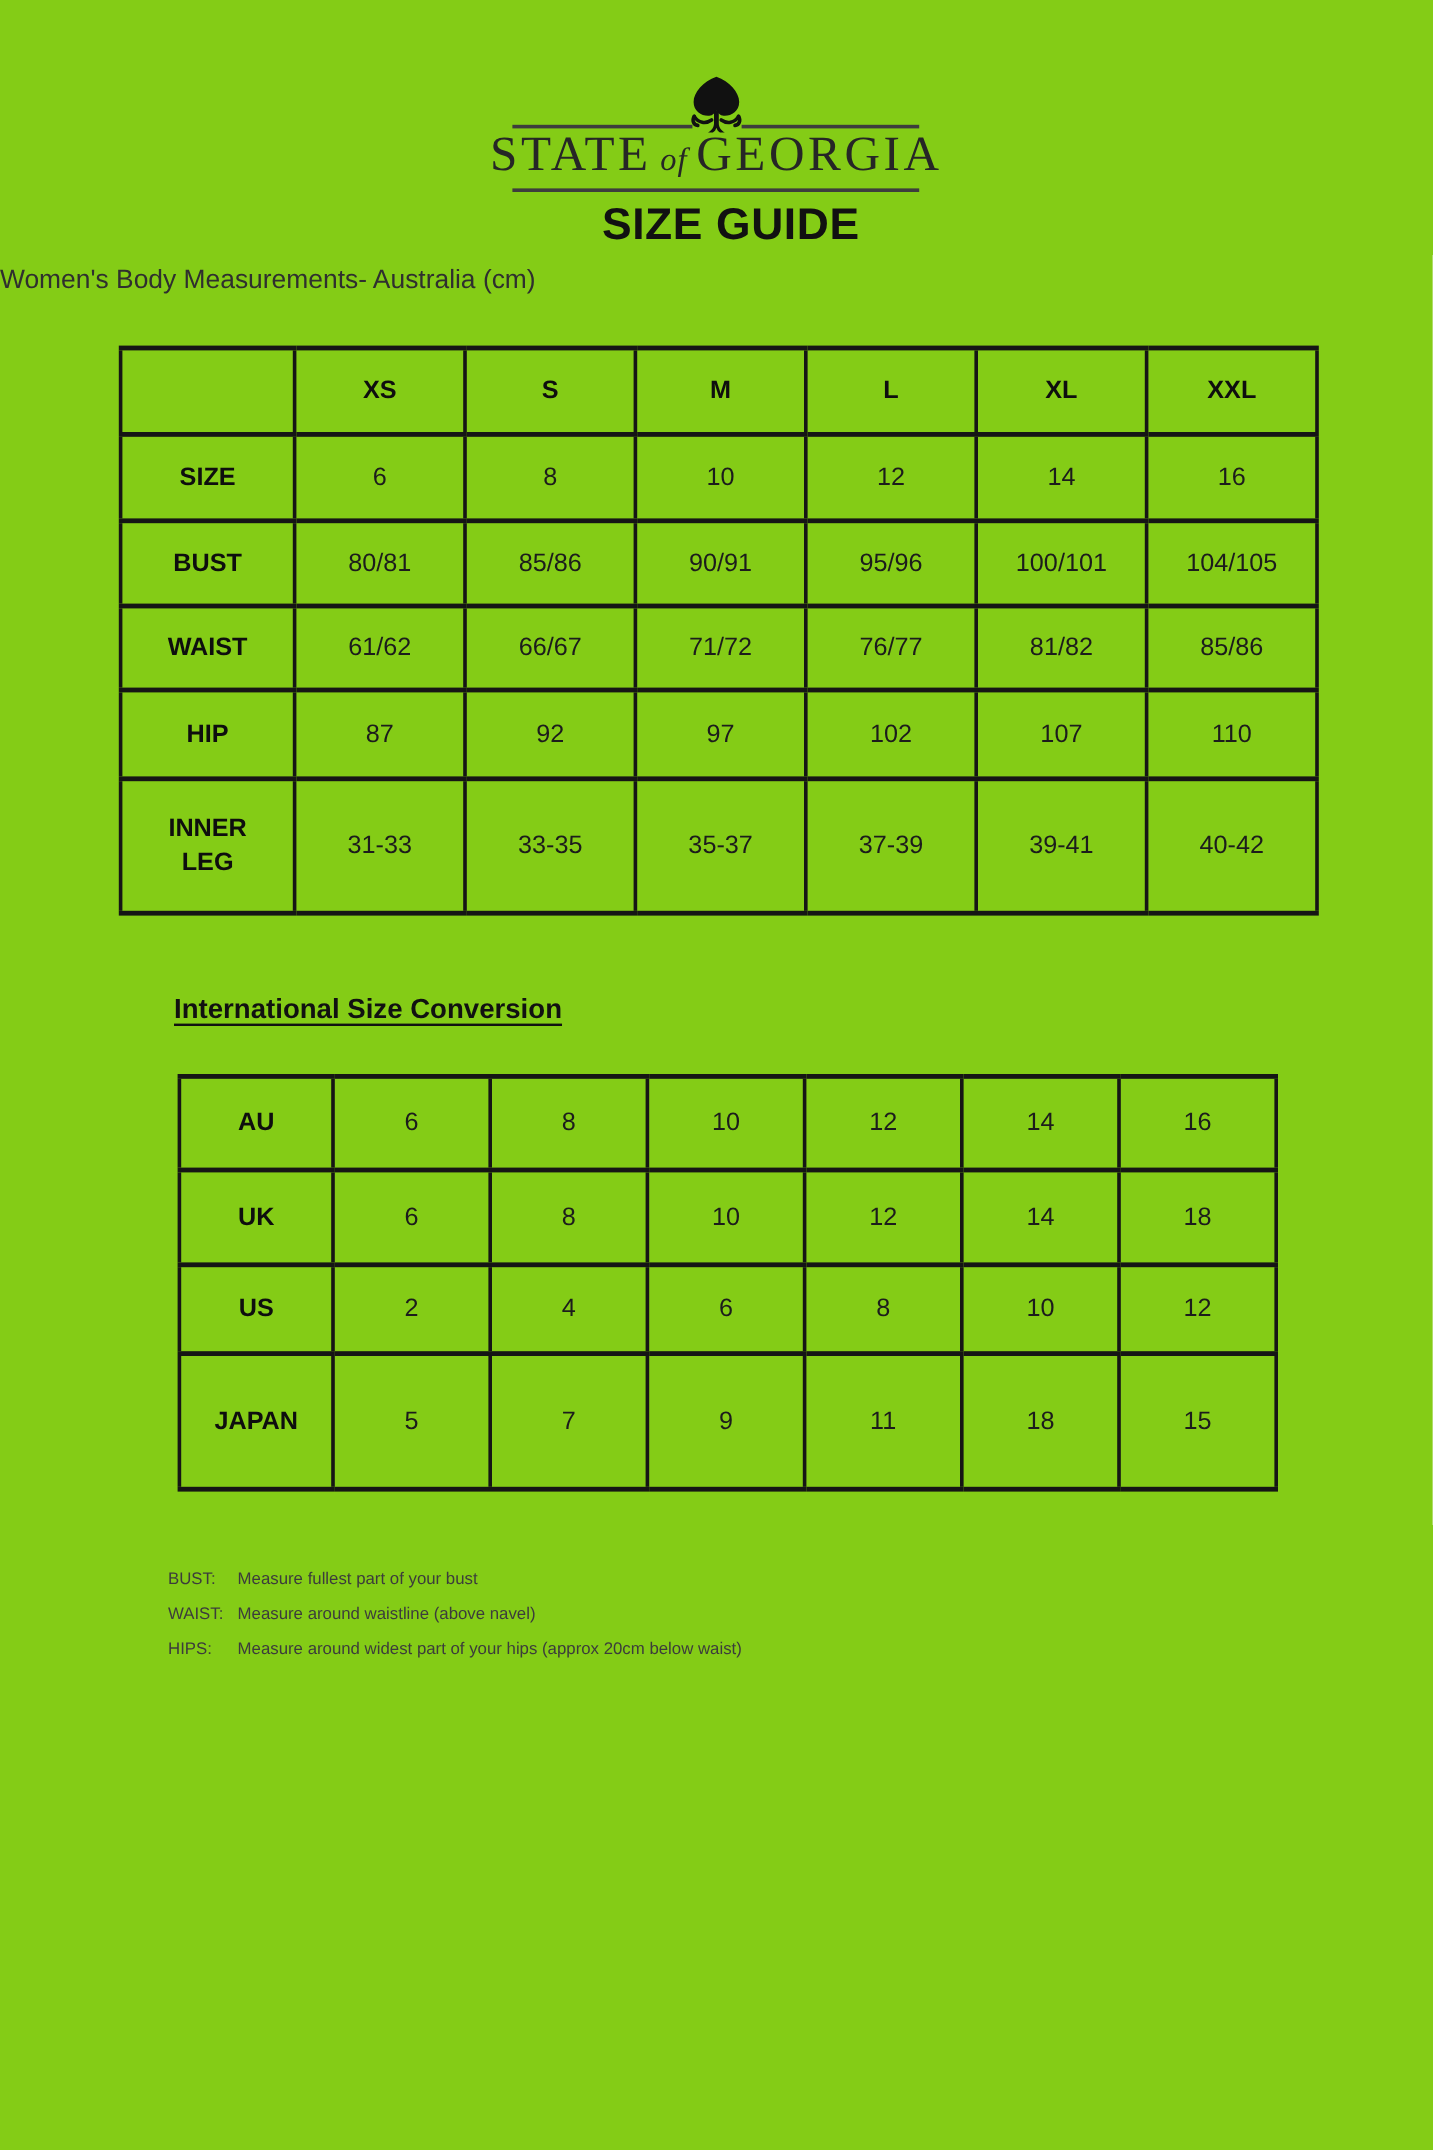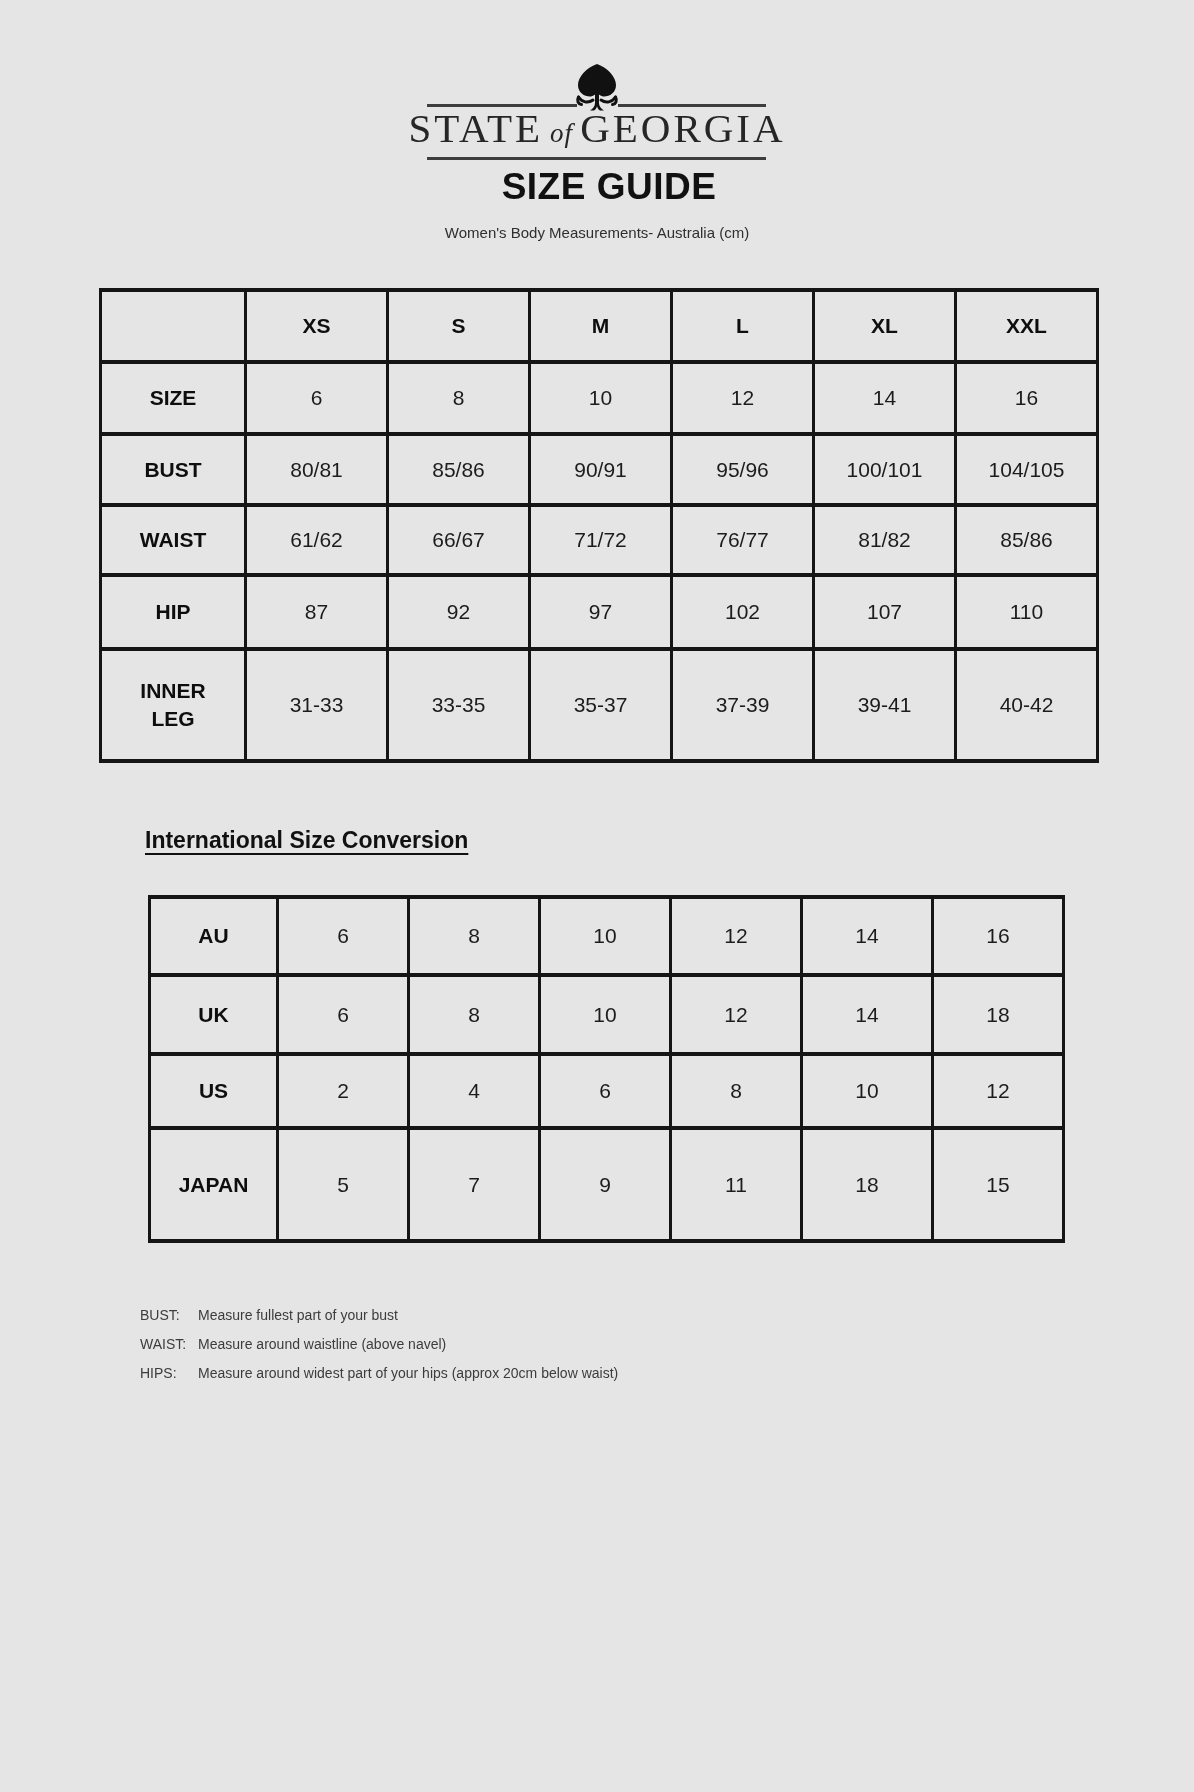--- a/index.html
+++ b/index.html
@@ -1,20 +1,20 @@
 <!DOCTYPE html>
 <html><head>
 <meta charset="utf-8">
 <style>
   html,body{margin:0;padding:0;background:#ffffff;}
   .page{
     position:relative;
     width:1194px;height:1792px;
     margin:0 auto;
-    background:#e5e5e5;
+    background:#84cc16;
     font-family:"Liberation Sans", sans-serif;
     overflow:hidden;
   }
   
   .logo-line{position:absolute;height:3px;background:#3d3d3d;}
   .line-top-left{left:427px;top:104px;width:150px;}
   .line-top-right{left:618px;top:104px;width:148px;}
   .line-bottom{left:427px;top:157px;width:339px;height:3px;}
   .tree{position:absolute;left:569px;top:62px;}
   .brand{
@@ -25,22 +25,22 @@
   }
   .brand .of{font-style:italic;font-size:27px;letter-spacing:1px;margin:0 7px;}
   
   .title{
     position:absolute;left:0;top:164px;width:100%;
     text-align:center;line-height:46px;
     font-size:37px;font-weight:800;color:#111;letter-spacing:0.5px;padding-left:12px;
   }
   .subtitle{
     position:absolute;left:0;top:220px;width:100%;
-    text-align:center;line-height:26px;
-    font-size:15px;color:#2f2f2f;
+    text-align:left;line-height:26px;
+    font-size:22px;color:#2f2f2f;
   }
   .section-heading{
     position:absolute;left:145px;top:827px;
     font-size:23px;font-weight:bold;color:#111;
     text-decoration:underline;text-underline-offset:5px;text-decoration-thickness:2px;
   }
   
   table.sg{border-collapse:collapse;table-layout:fixed;}
   table.sg td{
     border:3px solid #151515;

